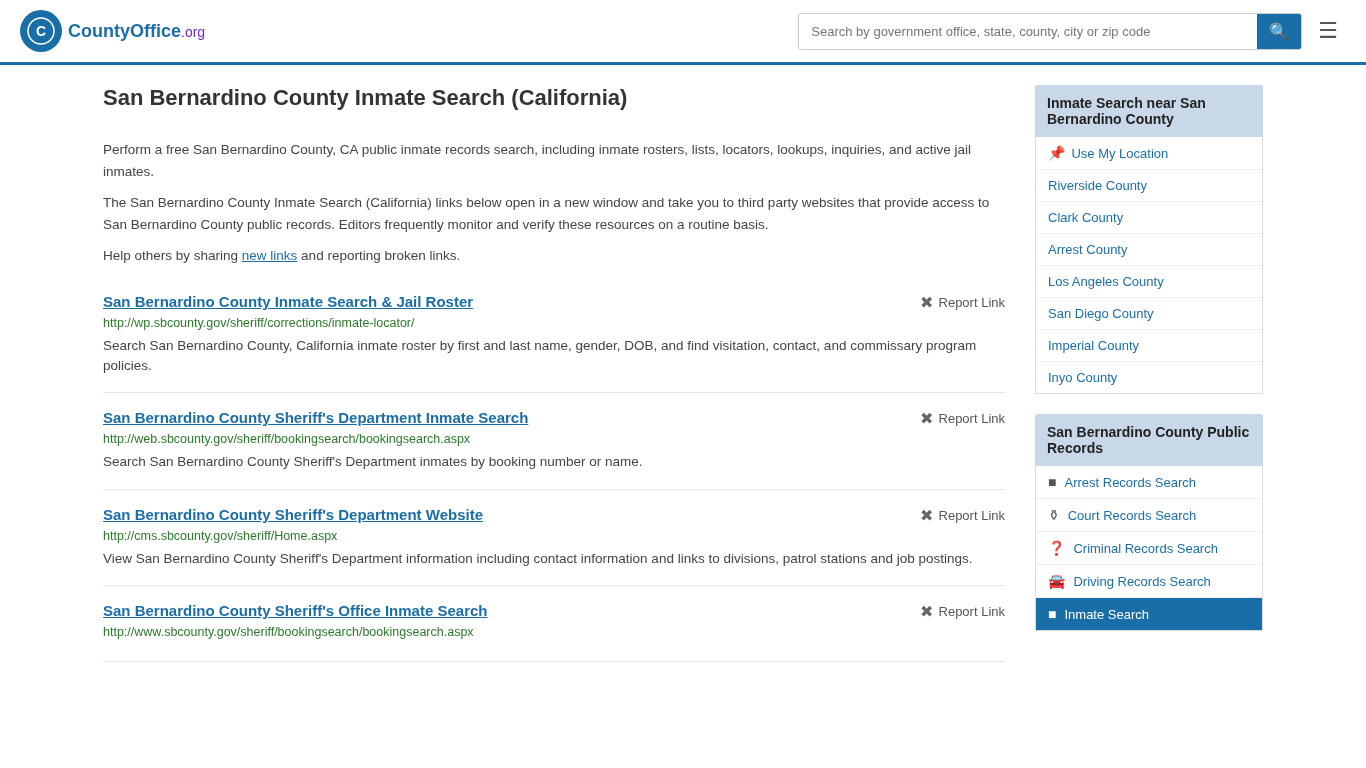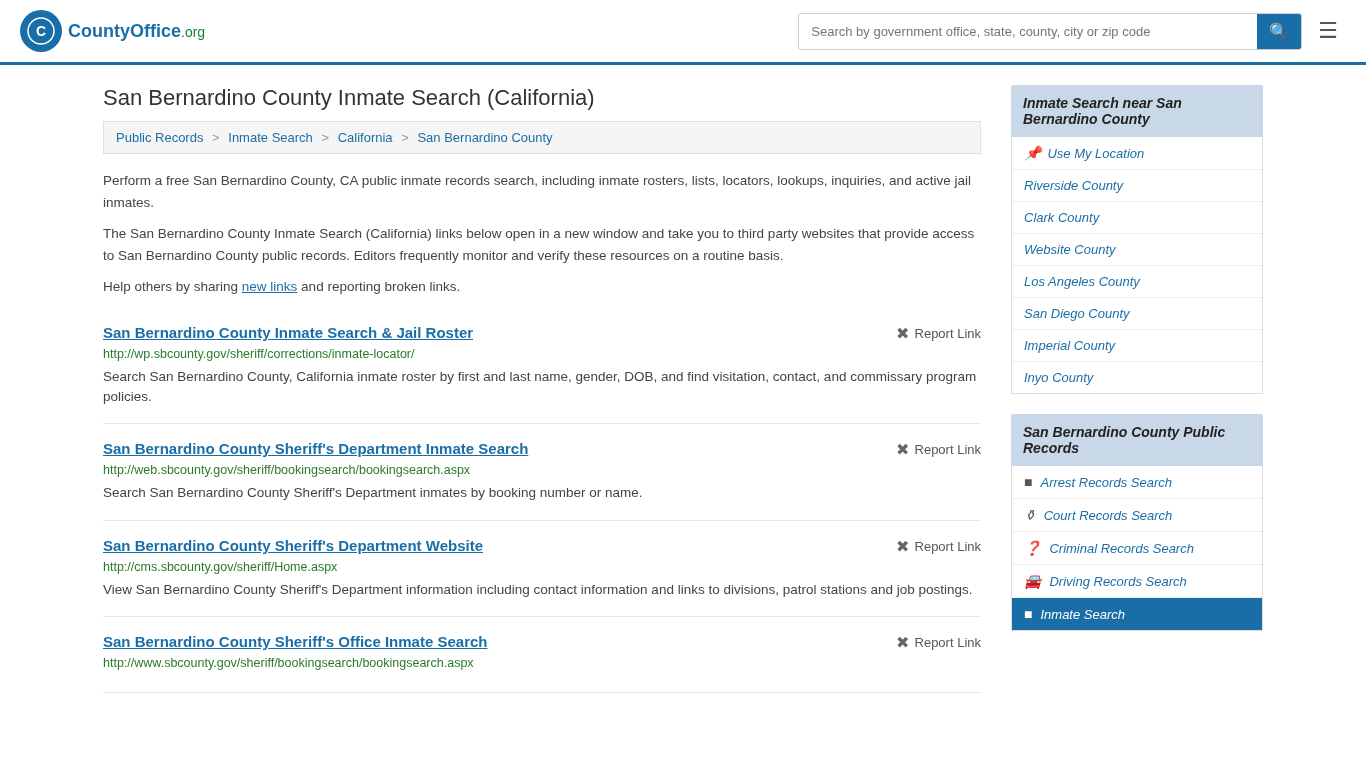--- a/index.html
+++ b/index.html
@@ -83,31 +83,30 @@
       max-width: 1200px;
       margin: 0 auto;
       padding: 20px 20px;
       display: flex;
       gap: 30px;
     }
     .content {
       flex: 1;
     }
     .sidebar {
-      width: 252px;
+      width: 228px;
       flex-shrink: 0;
-      font-style: italic;
     }
 
     
     .page-title {
       font-size: 22px;
-      font-weight: normal;
+      font-weight: bold;
       color: #333;
-      margin-bottom: 10px;
+      margin-bottom: 28px;
     }
 
     
     .breadcrumb {
       font-size: 13px;
       color: #555;
       margin-bottom: 16px;
       background: #f5f5f5;
       padding: 8px 12px;
       border: 1px solid #e0e0e0;
@@ -241,46 +240,37 @@
 
 <header class="header">
   <div class="logo-area">
     <div class="logo-circle">
       <svg width="28" height="28" viewBox="0 0 28 28" fill="none">
         <circle cx="14" cy="14" r="13" fill="#1a6ea8" stroke="white" stroke-width="1.5"></circle>
         <text x="14" y="19" text-anchor="middle" fill="white" font-size="14" font-family="Arial" font-weight="bold">C</text>
       </svg>
     </div>
     <div class="logo-text">
-      <span style="color:#1a6ea8;font-weight:bold;font-size:18px;">County</span><span style="color:#1a6ea8;font-weight:bold;font-size:18px;">Office</span><span style="color:#15803d;font-size:14px;">.org</span>
+      <span style="color:#1a6ea8;font-weight:bold;font-size:18px;">County</span><span style="color:#1a6ea8;font-weight:bold;font-size:18px;">Office</span><span style="color:#6d28d9;font-size:14px;">.org</span>
     </div>
   </div>
   <div class="header-right">
     <div class="search-bar">
       <input type="text" placeholder="Search by government office, state, county, city or zip code" style="">
       <button class="search-btn">🔍</button>
     </div>
     <button class="menu-btn">☰</button>
   </div>
 </header>
 
 <div class="main-container">
 
   <div class="content">
     <h1 class="page-title">San Bernardino County Inmate Search (California)</h1>
 
-    <div class="breadcrumb">
-      <a href="#">Public Records</a>
-      <span class="sep">&gt;</span>
-      <a href="#">Inmate Search</a>
-      <span class="sep">&gt;</span>
-      <a href="#">California</a>
-      <span class="sep">&gt;</span>
-      <a href="#">San Bernardino County</a>
-    </div>
 
     <p class="description">Perform a free San Bernardino County, CA public inmate records search, including inmate rosters, lists, locators, lookups, inquiries, and active jail inmates.</p>
     <p class="description">The San Bernardino County Inmate Search (California) links below open in a new window and take you to third party websites that provide access to San Bernardino County public records. Editors frequently monitor and verify these resources on a routine basis.</p>
     <p class="description">
       <span>Help others by sharing </span><a href="#">new links</a><span> and reporting broken links.</span>
     </p>
 
     <div>
 
       <div class="result-item">
@@ -342,21 +332,21 @@
           <span class="pin-icon">📌</span>
           <a href="#">Use My Location</a>
         </div>
         <div class="sidebar-item">
           <a href="#">Riverside County</a>
         </div>
         <div class="sidebar-item">
           <a href="#">Clark County</a>
         </div>
         <div class="sidebar-item">
-          <a href="#">Website County</a>
+          <a href="#">Arrest County</a>
         </div>
         <div class="sidebar-item">
           <a href="#">Los Angeles County</a>
         </div>
         <div class="sidebar-item">
           <a href="#">San Diego County</a>
         </div>
         <div class="sidebar-item">
           <a href="#">Imperial County</a>
         </div>

